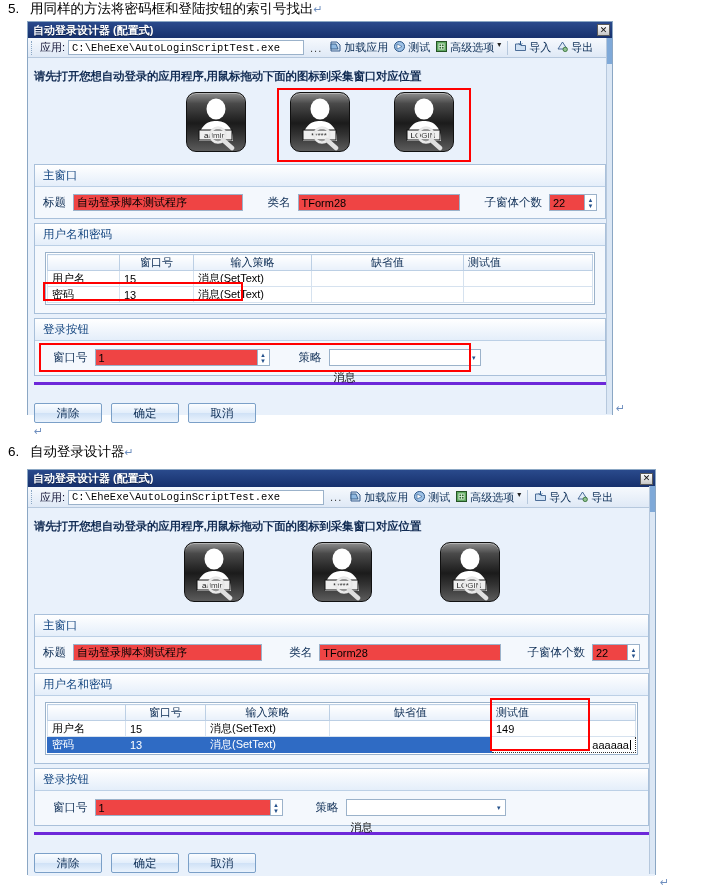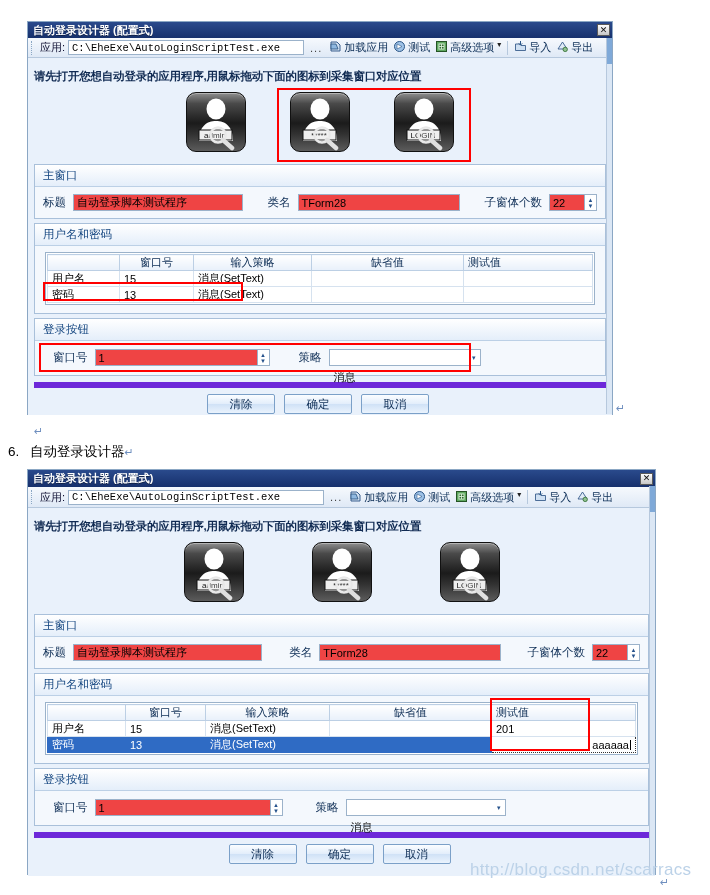--- a/index.html
+++ b/index.html
@@ -102,22 +102,22 @@
     border:1px solid #bccfe4;font-weight:normal;color:#0d2d55;height:15px;padding:0 4px;
   }
   table.grid td{border:1px solid #d6e2ef;height:15px;padding:0 4px;color:#000;white-space:nowrap;overflow:hidden;}
   tr.sel td{background:#2f6bc4;color:#fff;border-color:#2f6bc4;}
   td.editing{background:#fff !important;color:#000 !important;border:1px dotted #333 !important;position:relative;text-align:right;}
   .caret-bar{display:inline-block;width:1px;height:10px;background:#000;vertical-align:-1px;margin-left:1px;}
   .gridwrap{border:1px solid #9bb2ca;background:#fff;padding:1px;box-sizing:border-box;}
 
   
   .footer{
-    border-top:6px solid #6d28d9;margin-top:6px;padding-top:6px;
-    display:flex;justify-content:center;gap:9px;padding-right:4px;
+    border-top:3px solid #6d28d9;margin-top:6px;padding-top:18px;
+    display:flex;justify-content:flex-start;gap:9px;padding-right:4px;
   }
   .btn{
     width:68px;height:20px;box-sizing:border-box;border:1px solid #7ba0c8;border-radius:2px;
     background:linear-gradient(to bottom,#fbfdff 0%,#e3eefb 48%,#cfe1f6 50%,#eaf3fd 100%);
     font-size:11.5px;color:#0d2d55;display:flex;align-items:center;justify-content:center;cursor:pointer;
   }
 
   
   .watermark{
     position:absolute;font-size:17px;color:#bcd2e8;white-space:nowrap;
@@ -126,20 +126,23 @@
 
   
   .vscroll{position:absolute;top:16px;right:0;width:5px;bottom:0;background:#dbe7f5;border-left:1px solid #b6c8dd;}
   .vthumb{position:absolute;top:0;left:0;width:5px;height:26px;background:#7fa9d8;}
 </style>
 </head>
 <body>
 
 <div class="page">
 
+  <div class="step" style="left:8px;top:0px;">
+    <span class="num">5.</span><span>用同样的方法将密码框和登陆按钮的索引号找出</span><span class="pilcrow">↵</span>
+  </div>
 
   <div class="win" id="win1" style="left:27px;top:21px;width:586px;height:394px;">
 
     <div class="titlebar">
       <span class="title-text">自动登录设计器 (配置式)</span>
       <span class="close-btn">✕</span>
     </div>
 
     <div class="toolbar">
       <span class="grip"></span>
@@ -498,21 +501,21 @@
                 <th>缺省值</th>
                 <th style="text-align:left">测试值</th>
               </tr>
                 </thead>
               <tbody>
                 <tr>
                   <td>用户名</td>
                   <td>15</td>
                   <td>消息(SetText)</td>
                   <td></td>
-                  <td>201</td>
+                  <td>149</td>
                 </tr>
                 <tr class="sel">
                   <td>密码</td>
                   <td>13</td>
                   <td>消息(SetText)</td>
                   <td></td>
                   <td class="editing"><span>aaaaaa</span><span class="caret-bar"></span></td>
                 </tr>
               </tbody>
             </table>
@@ -544,19 +547,18 @@
         <span class="btn">清除</span>
         <span class="btn">确定</span>
         <span class="btn">取消</span>
       </div>
     </div>
     <div class="vscroll">
         <div class="vthumb"></div>
       </div>
   </div>
 
-  <div class="watermark" style="left:470px;top:860px;">http://blog.csdn.net/scarracs</div>
 
   <div class="step" style="left:660px;top:876px;font-size:11px;">
     <span class="pilcrow">↵</span>
   </div>
 
 </div>
 
 </body></html>

